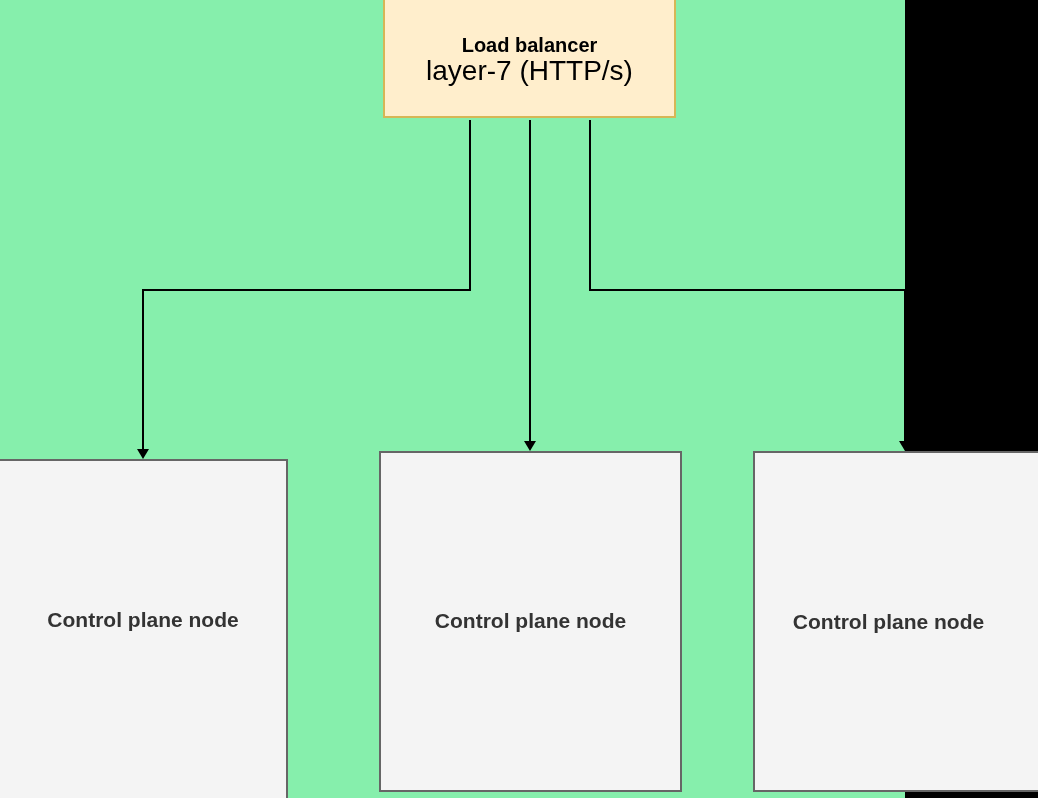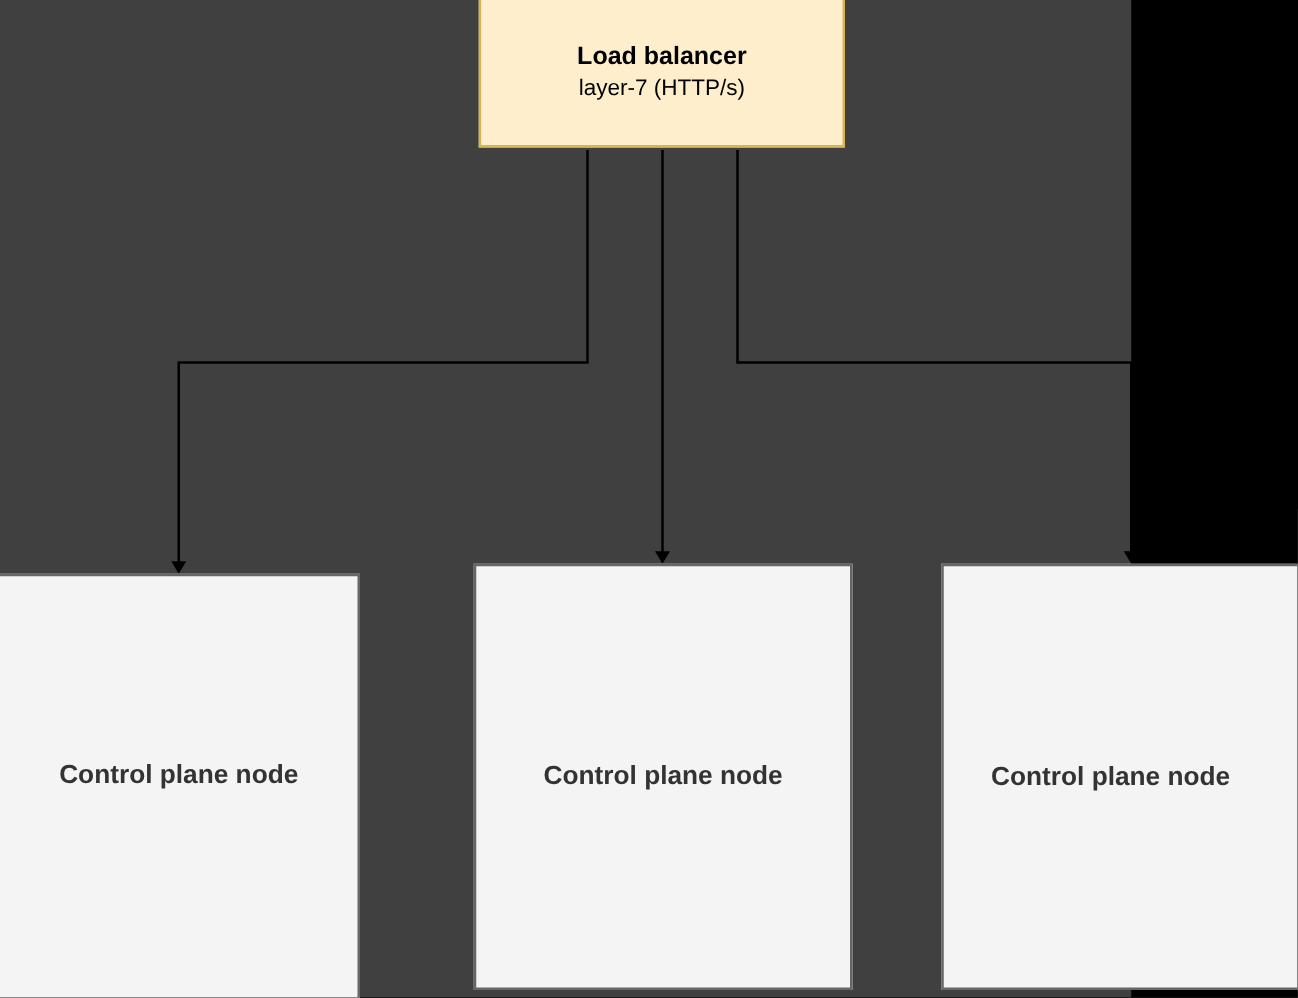--- a/index.html
+++ b/index.html
@@ -12,21 +12,21 @@
     width: 1038px;
     height: 798px;
     overflow: hidden;
     font-family: "Liberation Sans", sans-serif;
     -webkit-font-smoothing: antialiased;
   }
   #canvas {
     position: relative;
     width: 905px;
     height: 798px;
-    background: #404040;
+    background: #86efac;
   }
 
   
   .lb-node {
     position: absolute;
     left: 383px;
     top: -3px;
     width: 293px;
     height: 121px;
     background: #ffeecc;
@@ -40,21 +40,21 @@
   }
   .lb-title {
     font-size: 20px;
     font-weight: bold;
     color: #000000;
     line-height: 25px;
     letter-spacing: 0px;
     white-space: nowrap;
   }
   .lb-sub {
-    font-size: 18px;
+    font-size: 28px;
     font-weight: normal;
     color: #000000;
     line-height: 25px;
     letter-spacing: 0px;
     white-space: nowrap;
   }
 
   
   .cp-node {
     position: absolute;

